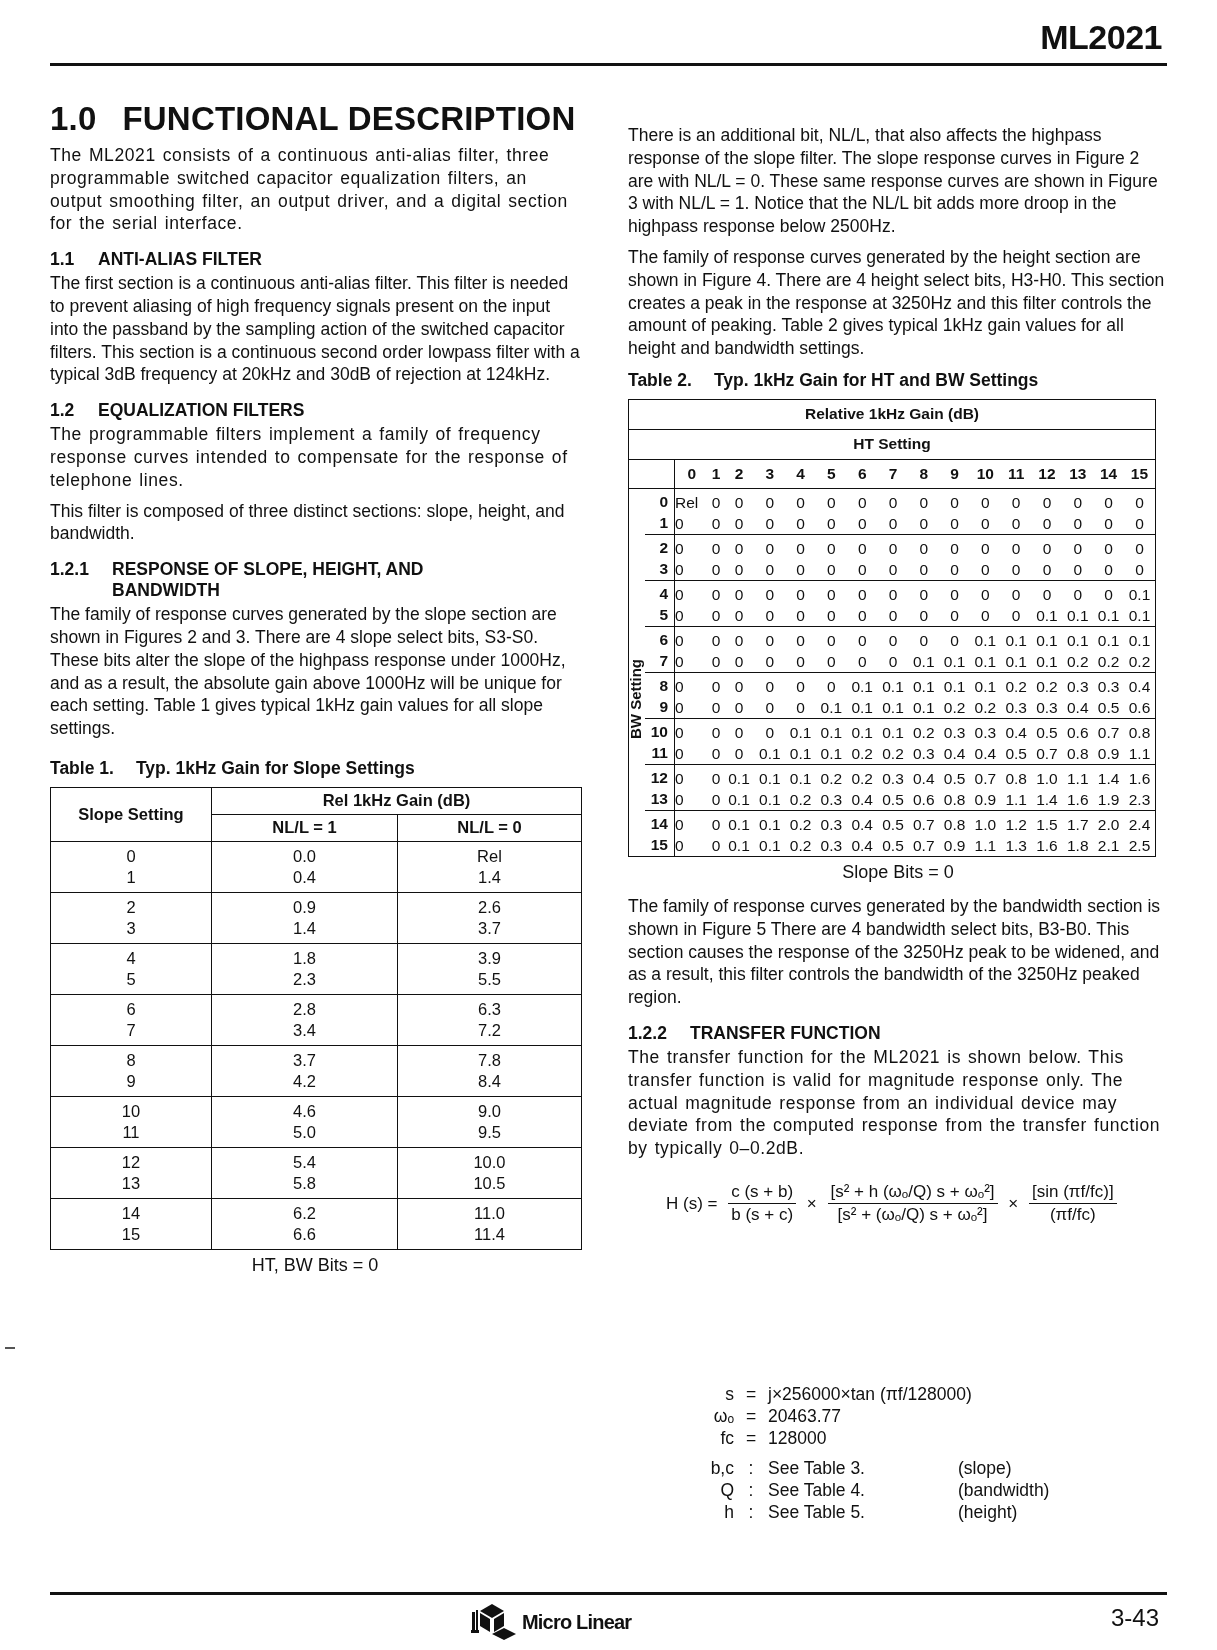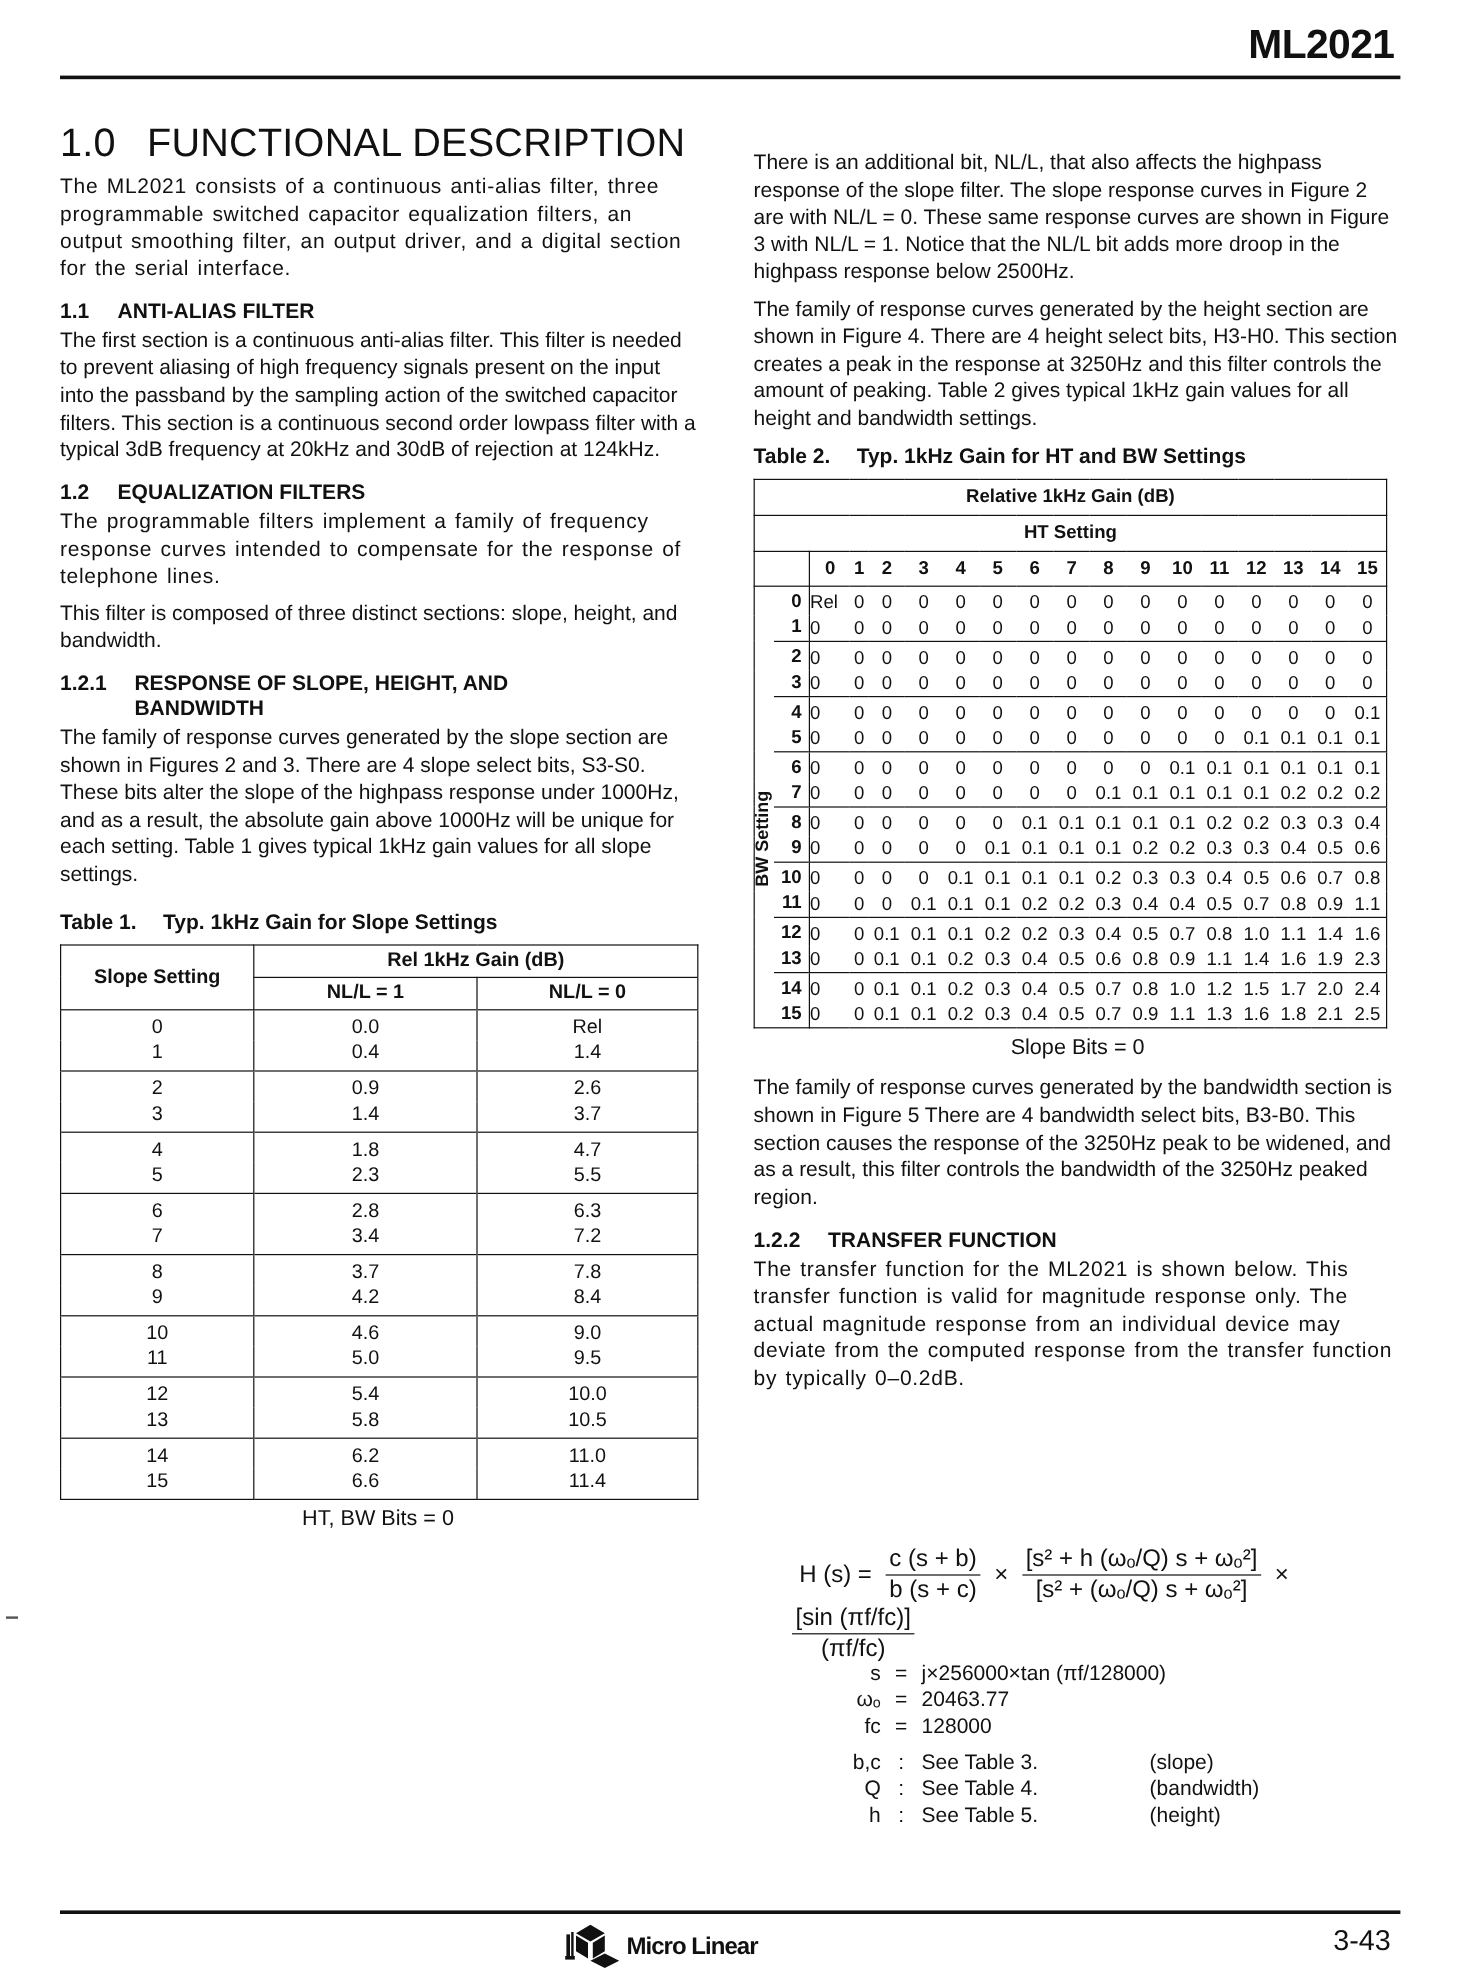--- a/index.html
+++ b/index.html
@@ -5,21 +5,21 @@
   html,body{margin:0;padding:0;background:#fff;}
   body{width:1217px;height:1650px;position:relative;overflow:hidden;color:#111;
        font-family:"Liberation Sans",sans-serif;}
   .abs{position:absolute;}
   .header-title{right:55px;top:18px;font-size:34px;font-weight:bold;letter-spacing:-0.5px;}
   .rule-top{left:50px;right:50px;top:63px;height:3px;background:#111;}
   .rule-bot{left:50px;right:50px;top:1592px;height:3px;background:#111;}
   .col{position:absolute;top:100px;}
   .col-left{left:50px;width:530px;}
   .col-right{left:628px;width:540px;}
-  h1{margin:0 0 6px 0;font-size:33px;font-weight:normal;letter-spacing:0.2px;}
+  h1{margin:0 0 6px 0;font-size:33px;font-weight:bold;letter-spacing:0.2px;}
   h1 .num{margin-right:26px;}
   h2{margin:14px 0 2px 0;font-size:17.5px;font-weight:bold;}
   h2 .num{display:inline-block;min-width:48px;}
   h2.sub .num{min-width:62px;vertical-align:top;}
   h2.sub .ttl{display:inline-block;width:420px;}
   p{margin:0 0 8px 0;font-size:17.5px;line-height:22.8px;}
   p.wide{letter-spacing:0.6px;word-spacing:1.5px;}
   .cap{margin:18px 0 8px 0;font-size:17.5px;font-weight:bold;}
   .cap .num{margin-right:22px;}
   table{border-collapse:collapse;}
@@ -38,21 +38,21 @@
   .t2 .colhdr td{font-weight:bold;text-align:center;height:26px;border-bottom:1.5px solid #111;}
   .t2 td.rowhdr{font-weight:bold;text-align:right;padding-right:6px;width:22px;border-right:1.5px solid #111;}
   .t2 td.side{width:14px;border-left:1.5px solid #111;position:relative;}
   .t2 td.v{text-align:center;height:21px;line-height:21px;padding:0;}
   .t2 td.edge{border-right:1.5px solid #111;}
   .t2 tr.g1 td.v, .t2 tr.g1 td.rowhdr{padding-top:3px;}
   .t2 tr.gtop td.v,.t2 tr.gtop td.rowhdr{border-top:1.5px solid #111;}
   .t2 tr.last td.v,.t2 tr.last td.rowhdr,.t2 tr.last td.side{border-bottom:1.5px solid #111;}
   .bwlabel{position:absolute;left:-2px;top:0;transform:rotate(-90deg);transform-origin:left top;
            font-weight:bold;font-size:15px;white-space:nowrap;}
-  .formula{position:absolute;left:660px;top:1288px;font-size:20px;width:480px;height:60px;}
+  .formula{position:absolute;left:660px;top:1182px;font-size:17px;width:480px;height:60px;}
   .frac{display:inline-block;vertical-align:middle;text-align:center;}
   .frac .n{border-bottom:1px solid #111;padding:0 3px 1px 3px;}
   .frac .d{padding-top:1px;}
   .fx{display:inline-block;vertical-align:middle;margin:0 6px;}
   .vars{position:absolute;left:680px;top:1383px;font-size:17.5px;}
   .vars .row{height:22px;line-height:22px;white-space:nowrap;}
   .vars .row.gap{margin-top:8px;}
   .vars .k{display:inline-block;width:54px;text-align:right;}
   .vars .op{display:inline-block;width:34px;text-align:center;}
   .vars .v{display:inline-block;width:190px;}
@@ -113,21 +113,21 @@
           <td>2.6</td>
         </tr>
         <tr class="grp2">
           <td>3</td>
           <td>1.4</td>
           <td>3.7</td>
         </tr>
         <tr class="grp">
           <td>4</td>
           <td>1.8</td>
-          <td>4.7</td>
+          <td>3.9</td>
         </tr>
         <tr class="grp2">
           <td>5</td>
           <td>2.3</td>
           <td>5.5</td>
         </tr>
         <tr class="grp">
           <td>6</td>
           <td>2.8</td>
           <td>6.3</td>

